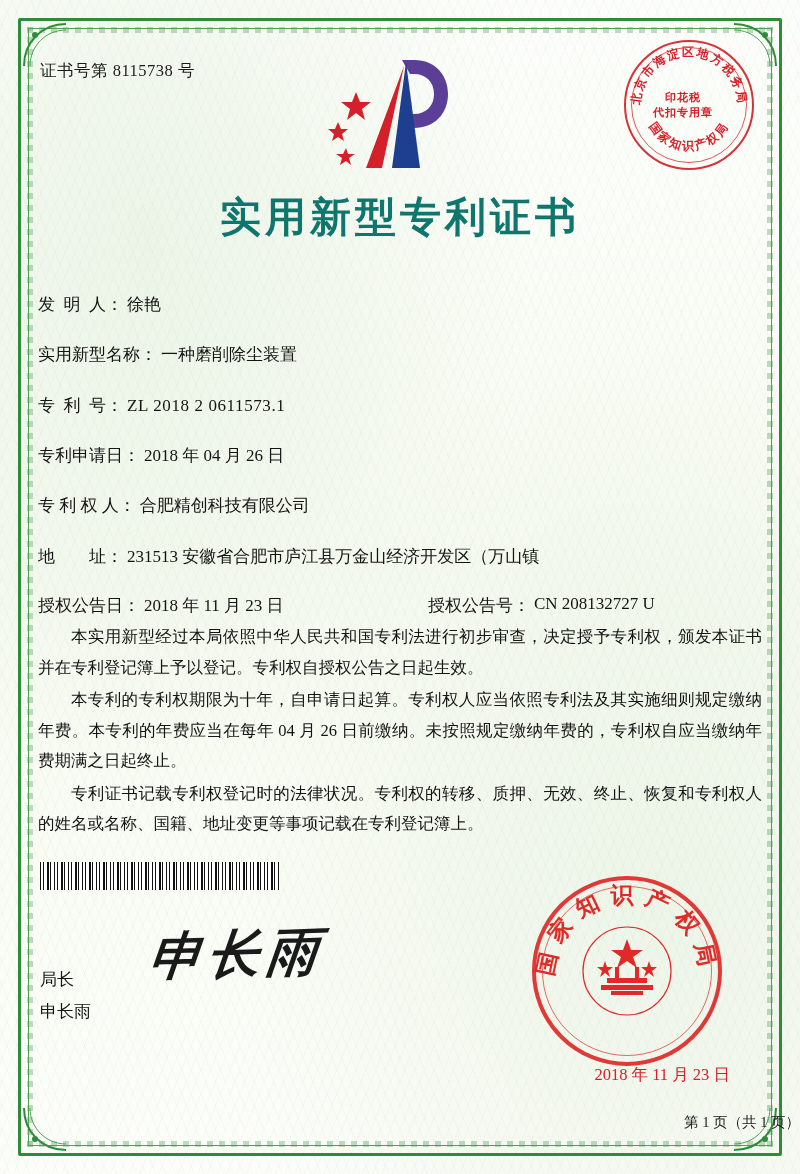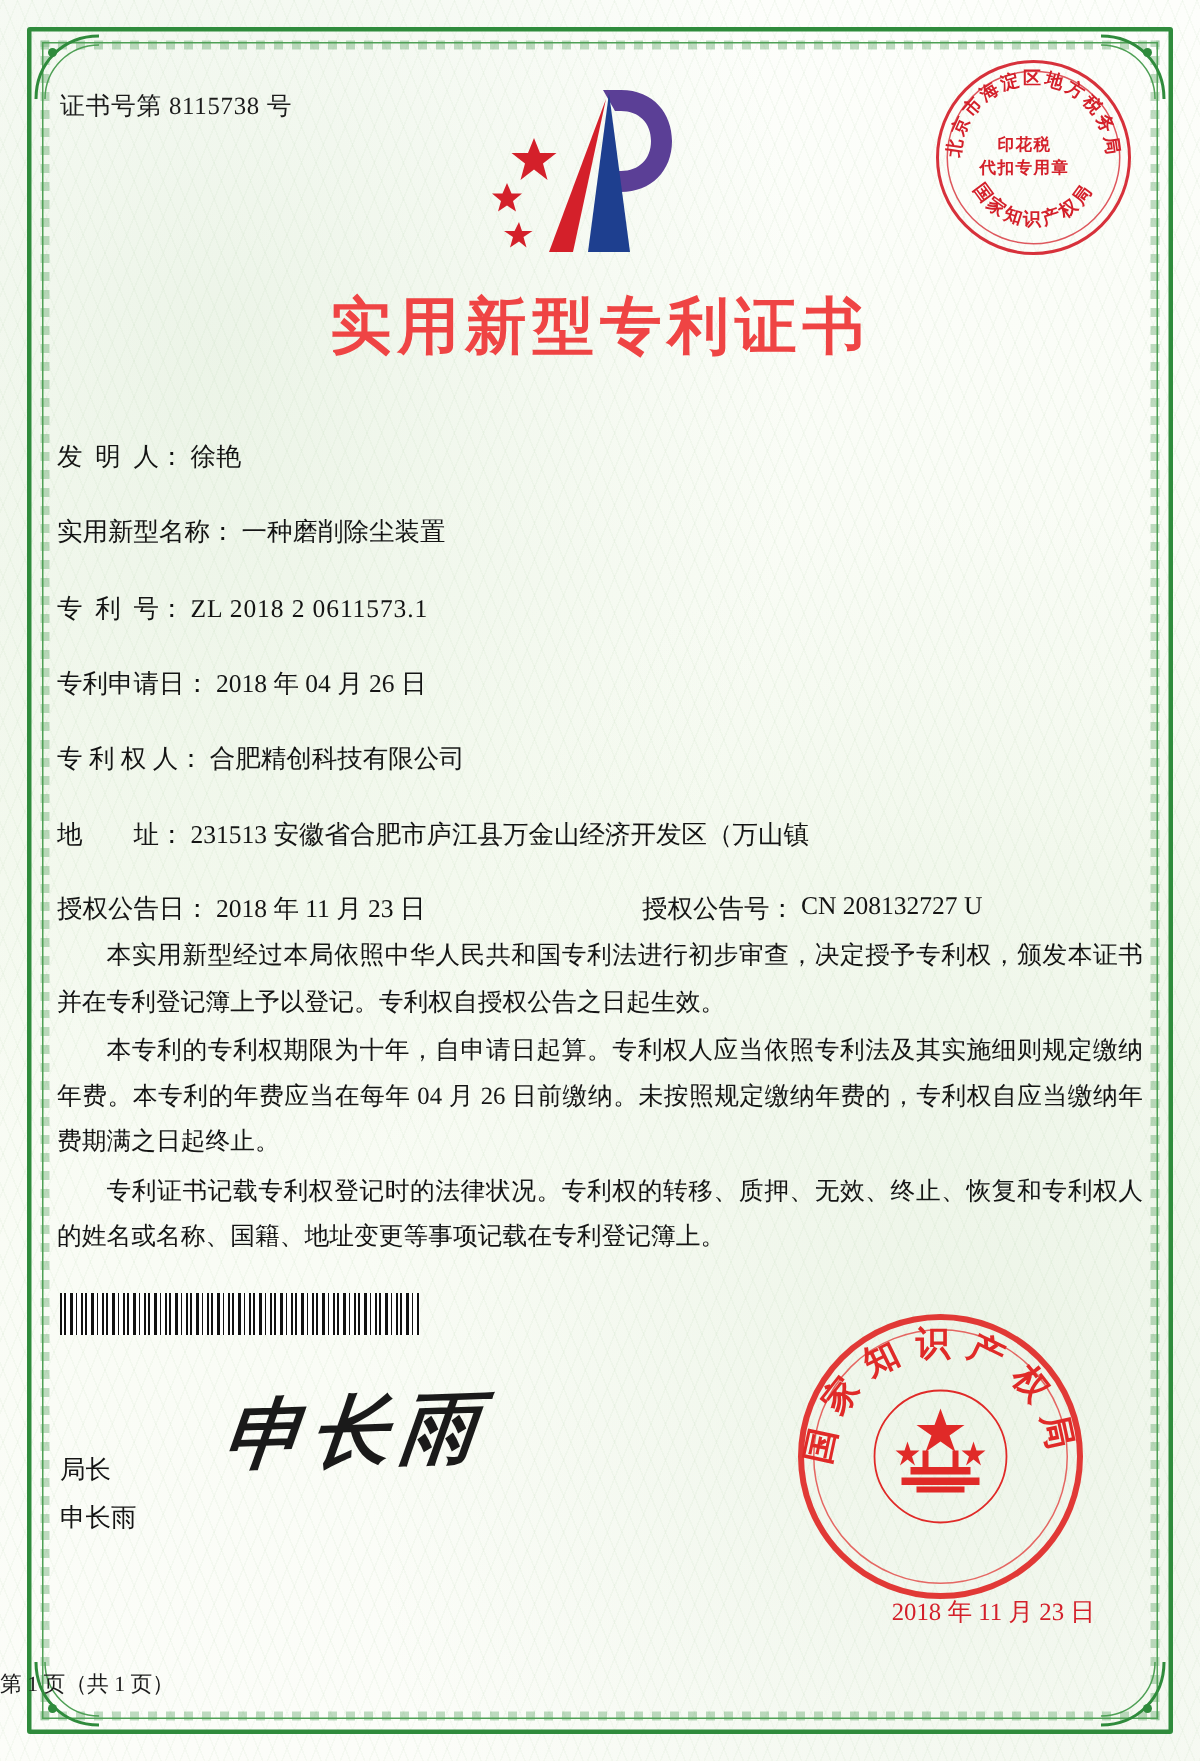--- a/index.html
+++ b/index.html
@@ -125,21 +125,21 @@
   }
 
   .doc-title {
     position: absolute;
     left: 0; right: 0;
     top: 190px;
     text-align: center;
     font-size: 41px;
     font-weight: bold;
     letter-spacing: 4px;
-    color: #ef4444;
+    color: #0f766e;
     font-family: "DejaVu Serif", "Liberation Serif", serif;
   }
 
   .fields {
     position: absolute;
     left: 38px;
     right: 38px;
     top: 292px;
   }
   .field-row {
@@ -287,21 +287,21 @@
     bottom: 88px;
     font-size: 16.5px;
     color: #d4202a;
     white-space: nowrap;
   }
 
   .page-footer {
     position: absolute;
     left: 0; right: 0;
     bottom: 42px;
-    text-align: left;
+    text-align: right;
     font-size: 14.5px;
     color: #1b1b1b;
   }
 </style>
 </head>
 <body>
 
 <div class="page">
   <div class="bg-texture"></div>
 

